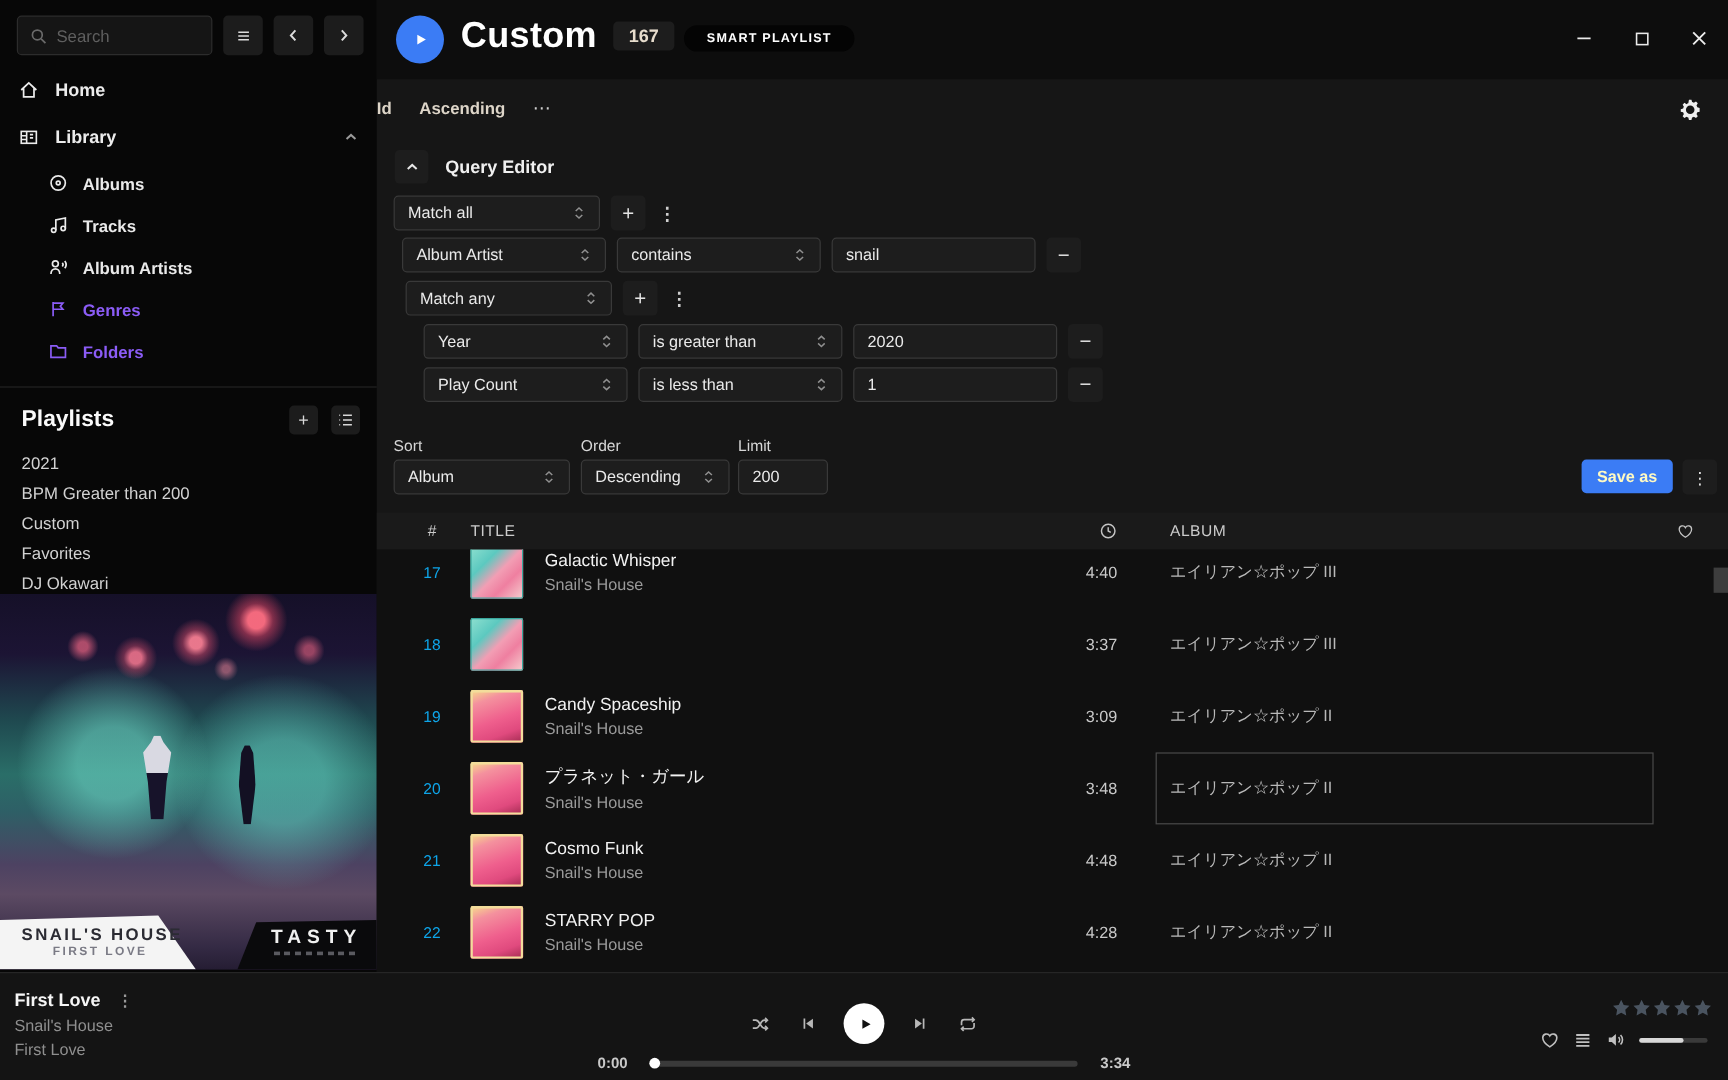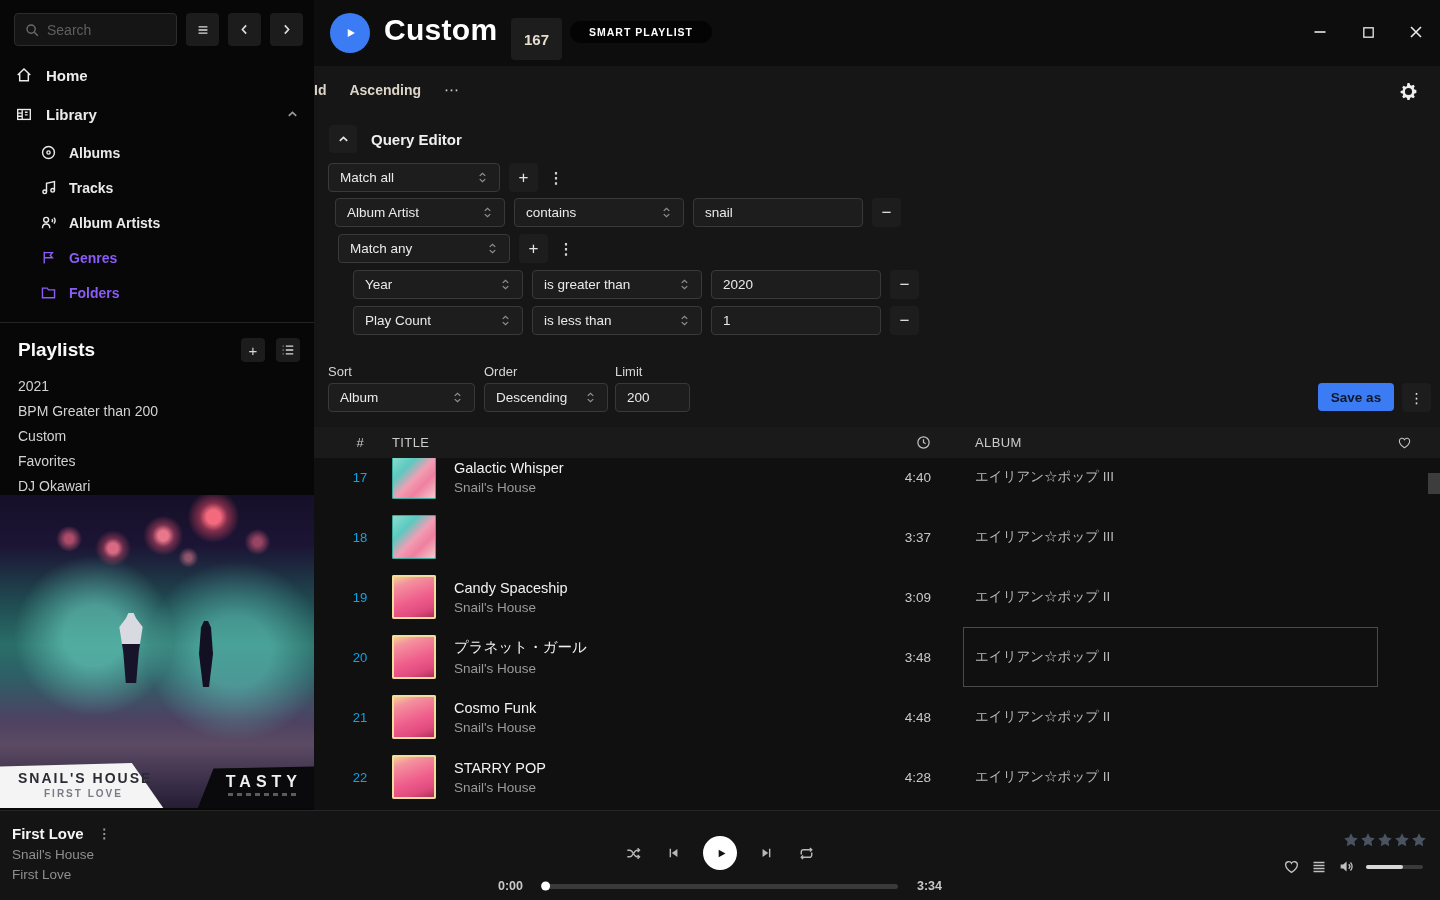--- a/index.html
+++ b/index.html
@@ -51,21 +51,21 @@
   .banner-artist { position:absolute; left:18px; top:8px; font-size:14px; font-weight:800; letter-spacing:2px; color:#2b2b33; }
   .banner-title { position:absolute; left:44px; top:26px; font-size:10px; font-weight:700; letter-spacing:2px; color:#7a7a85; }
   .banner-logo { position:absolute; right:12px; top:11px; font-size:16px; font-weight:700; letter-spacing:5px; color:#f0f0f0; }
   .banner-logo-sub { position:absolute; right:14px; top:31px; width:72px; height:3px; background:repeating-linear-gradient(90deg,#5a5a60 0 5px, transparent 5px 9px); }
 
   
   .main { position:absolute; left:314px; top:0; width:1126px; height:810px; background:#161616; }
   .page-header { position:absolute; top:0; left:0; width:1126px; height:66px; background:#0d0d0d; }
   .play-fab { position:absolute; left:16px; top:13px; width:40px; height:40px; border-radius:50%; background:#3b7cf5; border:0; display:flex; align-items:center; justify-content:center; color:#fff; cursor:pointer; }
   .page-title { position:absolute; left:70px; top:13px; font-size:30px; font-weight:800; letter-spacing:.3px; color:#ffffff; }
-  .count-badge { position:absolute; left:197px; top:18px; height:42px; padding:0 13px; background:#1d1d1d; border-radius:4px; color:#e7ddcd; font-weight:700; font-size:15px; display:flex; align-items:center; }
+  .count-badge { position:absolute; left:197px; top:18px; height:24px; padding:0 13px; background:#1d1d1d; border-radius:4px; color:#e7ddcd; font-weight:700; font-size:15px; display:flex; align-items:center; }
   .smart-badge { position:absolute; left:256px; top:21px; height:22px; padding:0 19px; background:#040404; border-radius:12px; color:#fff; font-size:10.5px; font-weight:700; letter-spacing:1px; display:flex; align-items:center; }
   .win-controls { position:absolute; right:12px; top:20px; display:flex; gap:24px; }
   .win-btn { width:24px; height:24px; background:transparent; border:0; color:#eaeaea; display:flex; align-items:center; justify-content:center; cursor:pointer; }
 
   .toolbar { position:absolute; top:66px; left:0; width:1126px; height:48px; display:flex; align-items:center; }
   .tb-text { font-size:14px; font-weight:700; color:#ddd5c8; cursor:pointer; }
   .tb-text + .tb-text { margin-left:23px; }
   .tb-dots { margin-left:23px; color:#cfcfcf; font-size:15px; letter-spacing:1px; cursor:pointer; background:none; border:0; }
   .gear-btn { position:absolute; right:20px; top:14px; width:22px; height:22px; background:none; border:0; color:#efefef; cursor:pointer; }
 
@@ -77,21 +77,21 @@
   .select, .tinput { height:29px; background:#1d1d1d; border:1px solid #393939; border-radius:4px; display:flex; align-items:center; padding:0 11px; font-size:13.5px; color:#eaeaea; cursor:pointer; }
   .select .lbl { flex:1; }
   .select .chev { color:#8f8f8f; margin-left:8px; }
   .tinput input { background:transparent; border:0; outline:none; color:#eaeaea; font-size:13.5px; width:100%; font-family:inherit; }
   .w172 { width:172px; } .w170 { width:170px; } .w147 { width:147px; } .w124 { width:124px; } .w75 { width:75px; }
   .sq-btn { width:29px; height:29px; background:#1d1d1d; border:0; border-radius:4px; color:#e3e3e3; display:flex; align-items:center; justify-content:center; font-size:17px; cursor:pointer; line-height:1; }
   .kebab { width:18px; height:29px; background:transparent; border:0; color:#cfcfcf; font-size:15px; cursor:pointer; font-weight:700; }
 
   .field-label { position:absolute; top:364px; font-size:13px; color:#d6d6d6; }
   .sort-controls { position:absolute; top:383px; display:flex; }
-  .save-btn { position:absolute; left:1004px; top:383px; width:76px; height:28px; background:#3b7cf5; color:#0f172a; border:0; border-radius:4px; font-size:13.5px; font-weight:700; cursor:pointer; font-family:inherit; }
+  .save-btn { position:absolute; left:1004px; top:383px; width:76px; height:28px; background:#3b7cf5; color:#fef9c3; border:0; border-radius:4px; font-size:13.5px; font-weight:700; cursor:pointer; font-family:inherit; }
   .save-kebab { position:absolute; left:1088px; top:383px; }
 
   
   .tgrid { display:grid; grid-template-columns:64px 460px 96px 420px 1fr; align-items:center; padding-left:14px; }
   .table-header { position:absolute; top:427px; left:0; width:1126px; height:31px; background:#1a1a1a; color:#cbcbcb; font-size:13px; }
   .th-num { text-align:center; cursor:pointer; }
   .th-title { cursor:pointer; letter-spacing:.4px; }
   .th-time { display:flex; justify-content:flex-end; padding-right:17px; cursor:pointer; color:#c4c4c4; }
   .th-album { padding-left:27px; cursor:pointer; letter-spacing:.4px; }
   .th-fav { display:flex; justify-content:center; cursor:pointer; color:#c4c4c4; }

